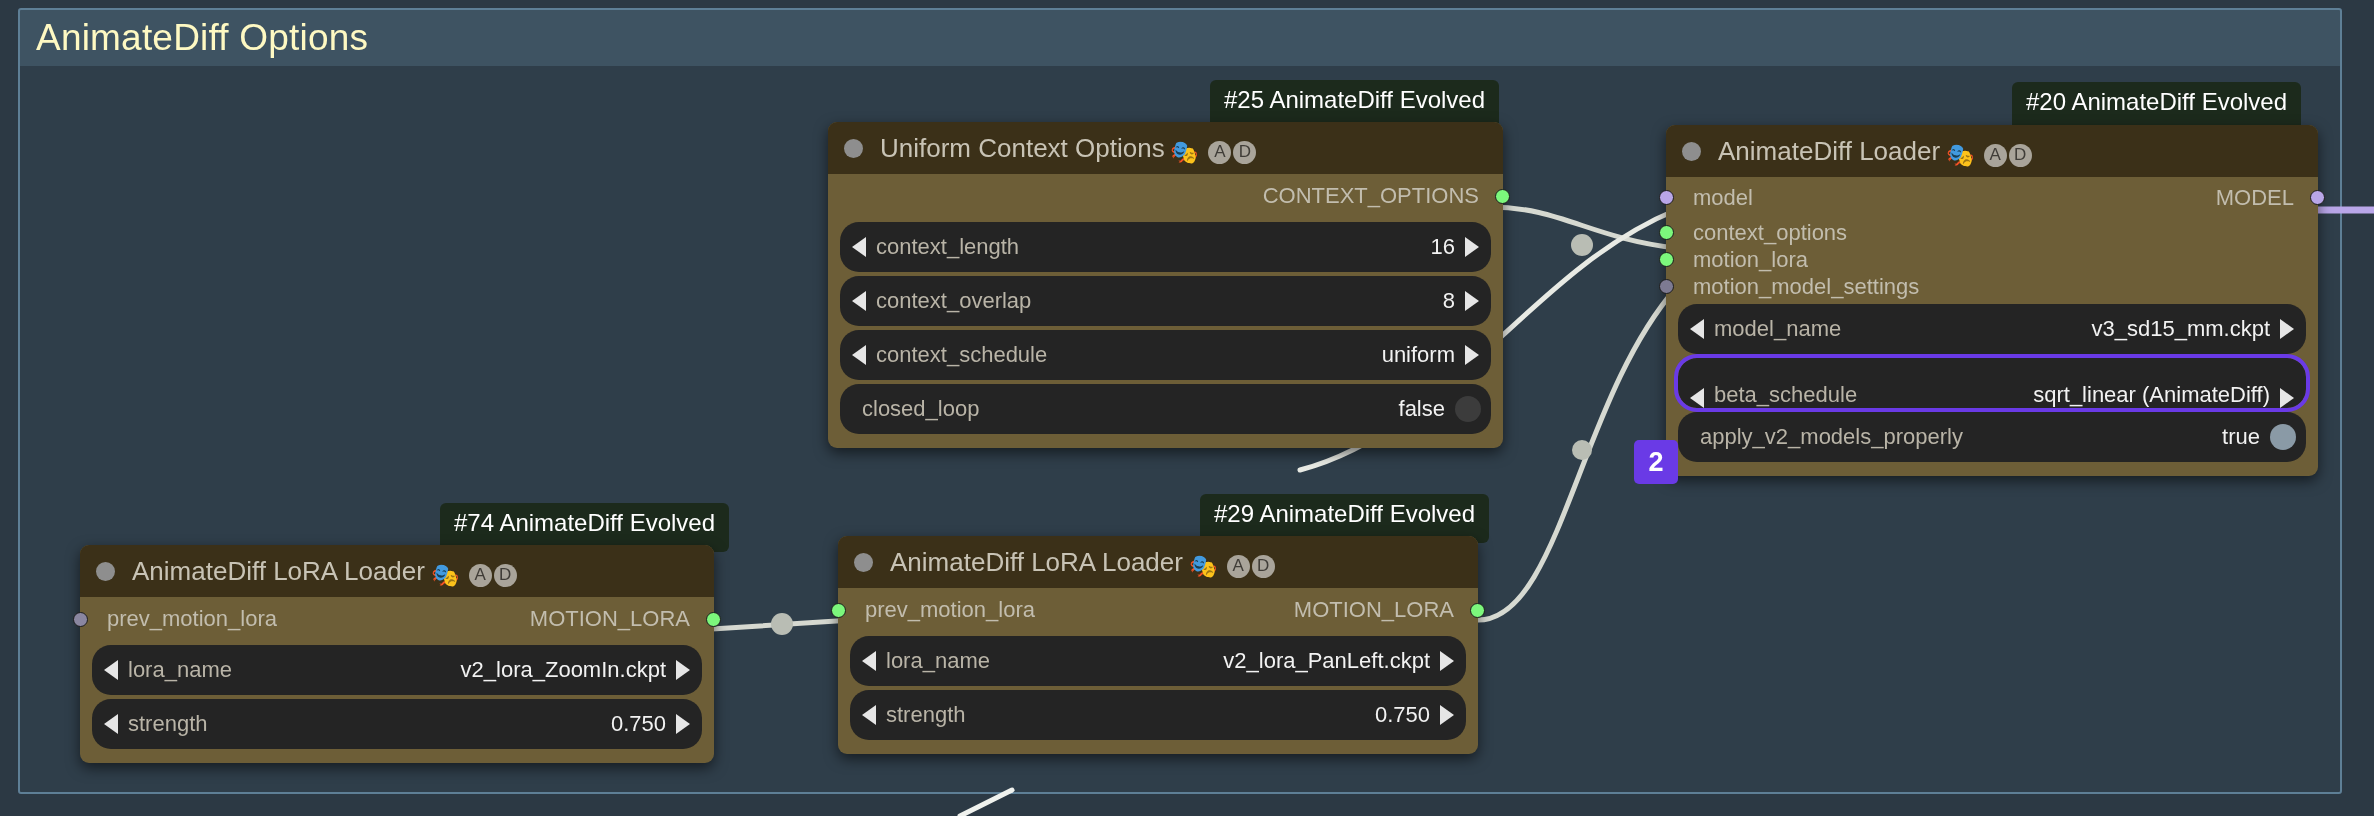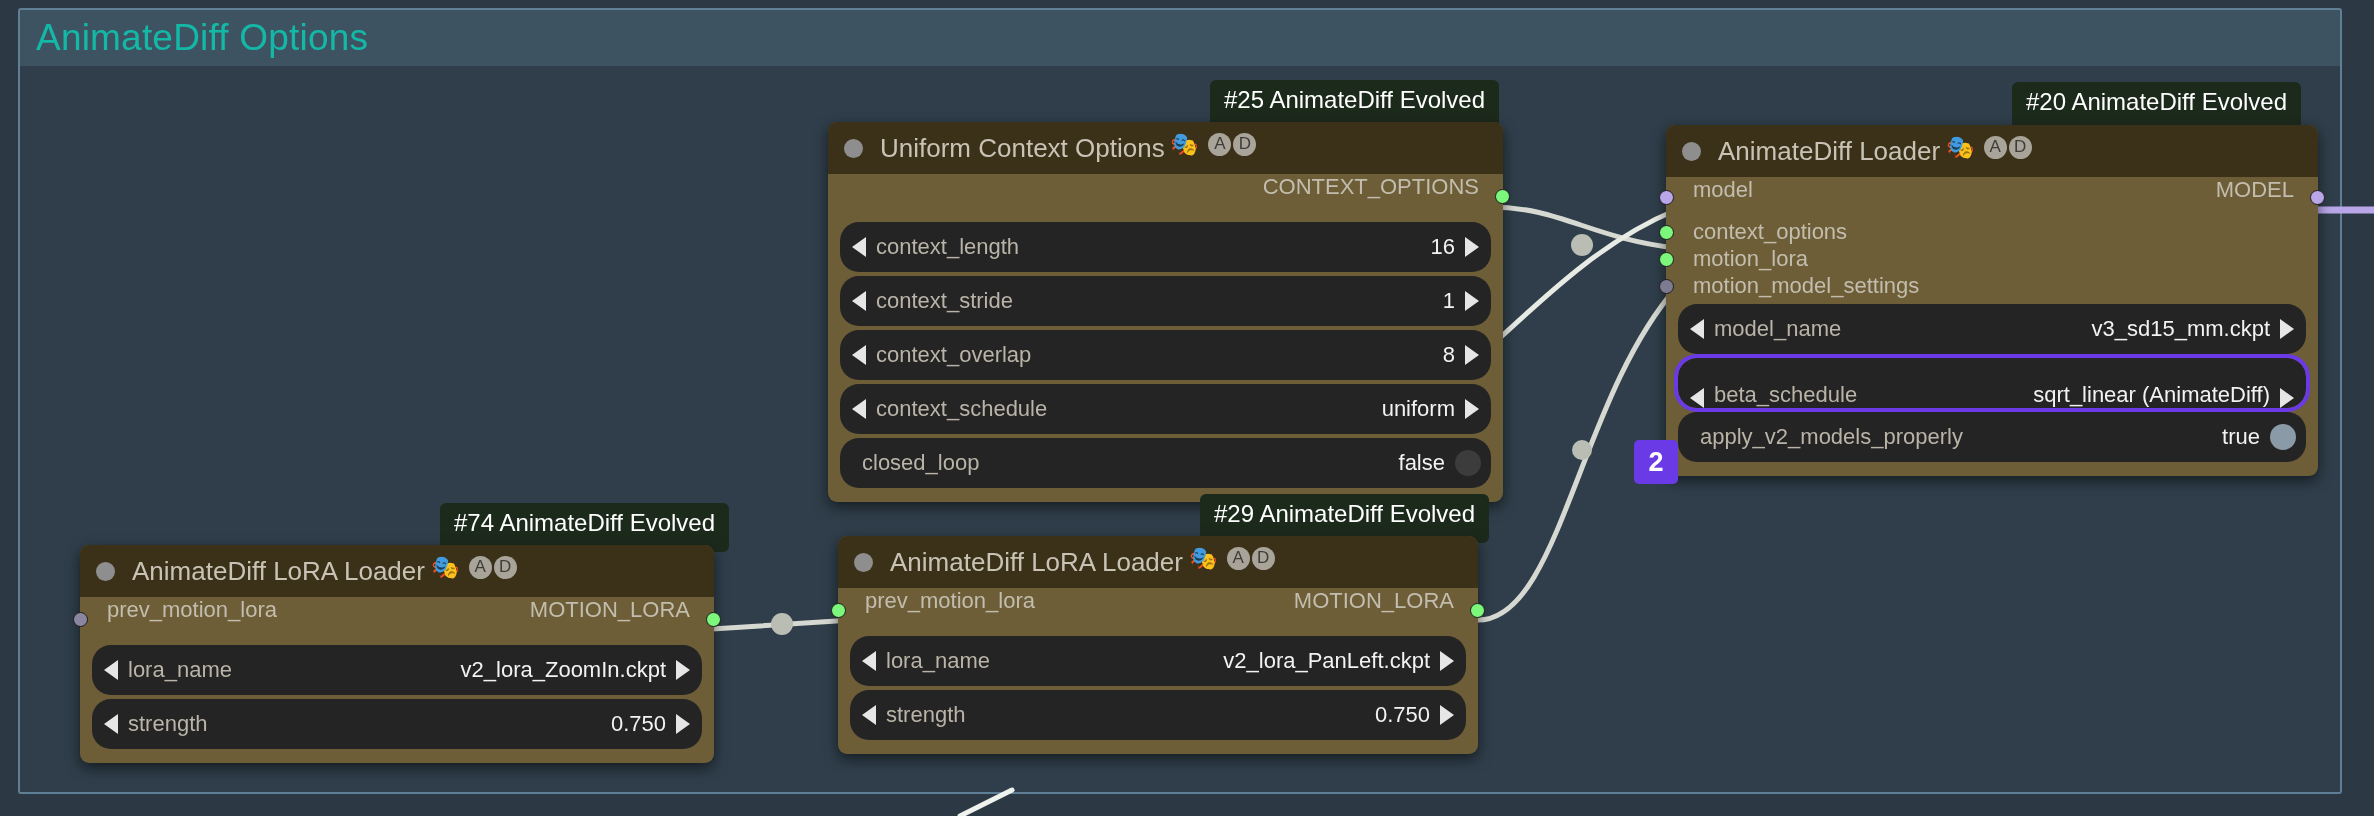--- a/index.html
+++ b/index.html
@@ -2,40 +2,40 @@
 <html><head>
 <meta charset="utf-8">
 <style>
   html,body{margin:0;padding:0;background:#101214;}
   body{font-family:"Liberation Sans",sans-serif;-webkit-font-smoothing:antialiased;}
   #stage{position:relative;width:2374px;height:816px;background:#14171a;overflow:hidden;}
 
   
   .group{position:absolute;border:2px solid #5e7f96;border-radius:3px;background:rgba(60,80,96,0.22);}
   .group-title{position:absolute;left:0;top:0;height:56px;line-height:56px;
-      background:rgba(86,118,140,0.38);color:#14b8a6;font-size:37px;padding-left:16px;white-space:nowrap;
+      background:rgba(86,118,140,0.38);color:#fef9c3;font-size:37px;padding-left:16px;white-space:nowrap;
       letter-spacing:.2px;width:100%;box-sizing:border-box;}
 
   
   #links{position:absolute;left:0;top:0;width:2374px;height:816px;pointer-events:none;}
 
   
   .node{position:absolute;border-radius:9px;background:#6d5e37;box-shadow:0 5px 14px rgba(0,0,0,.55);}
   .node-header{height:52px;background:#3b3018;border-radius:9px 9px 0 0;display:flex;align-items:center;padding-left:16px;box-sizing:border-box;}
   .collapse-dot{width:19px;height:19px;border-radius:50%;background:#8e8e8e;flex:0 0 auto;}
-  .node-title{margin-left:17px;color:#c8c3b5;font-size:26px;white-space:nowrap;display:flex;align-items:flex-start;gap:6px;}
+  .node-title{margin-left:17px;color:#c8c3b5;font-size:26px;white-space:nowrap;display:flex;align-items:flex-end;gap:6px;}
   .emoji{font-size:23px;line-height:1;}
   .badge-letters{display:inline-flex;gap:2px;margin-left:3px;}
   .cletter{width:23px;height:23px;border-radius:50%;background:#a9a49a;color:#403d38;font-size:17px;
       display:flex;align-items:center;justify-content:center;font-weight:400;}
 
   .node-body{position:relative;padding:0 0 14px 0;border-radius:0 0 9px 9px;}
 
   
-  .slot-row{position:relative;height:38px;display:flex;align-items:flex-start;}
+  .slot-row{position:relative;height:38px;display:flex;align-items:center;}
   .slot-dot{position:absolute;width:15px;height:15px;border-radius:50%;border:1px solid #1c1c1c;box-sizing:border-box;}
   .slot-dot.in{left:-7px;}
   .slot-dot.out{right:-7px;}
   .slot-label{color:#c2bdae;font-size:22px;}
   .slot-label.in{margin-left:27px;}
   .slot-label.out{margin-left:auto;margin-right:24px;}
 
   
   .widget{position:relative;height:50px;margin:4px 12px 0 12px;background:#242424;border-radius:19px;
       display:flex;align-items:center;box-sizing:border-box;}
@@ -105,26 +105,20 @@
         <span class="slot-dot out" style="background:#7cf77c;top:15px;"></span>
       </div>
       <div class="widget">
         <span class="arrow l"></span>
         <span class="w-name">context_length</span>
         <span class="w-val">16</span>
         <span class="arrow r"></span>
       </div>
       <div class="widget">
         <span class="arrow l"></span>
-        <span class="w-name">context_stride</span>
-        <span class="w-val">1</span>
-        <span class="arrow r"></span>
-      </div>
-      <div class="widget">
-        <span class="arrow l"></span>
         <span class="w-name">context_overlap</span>
         <span class="w-val">8</span>
         <span class="arrow r"></span>
       </div>
       <div class="widget">
         <span class="arrow l"></span>
         <span class="w-name">context_schedule</span>
         <span class="w-val">uniform</span>
         <span class="arrow r"></span>
       </div>

